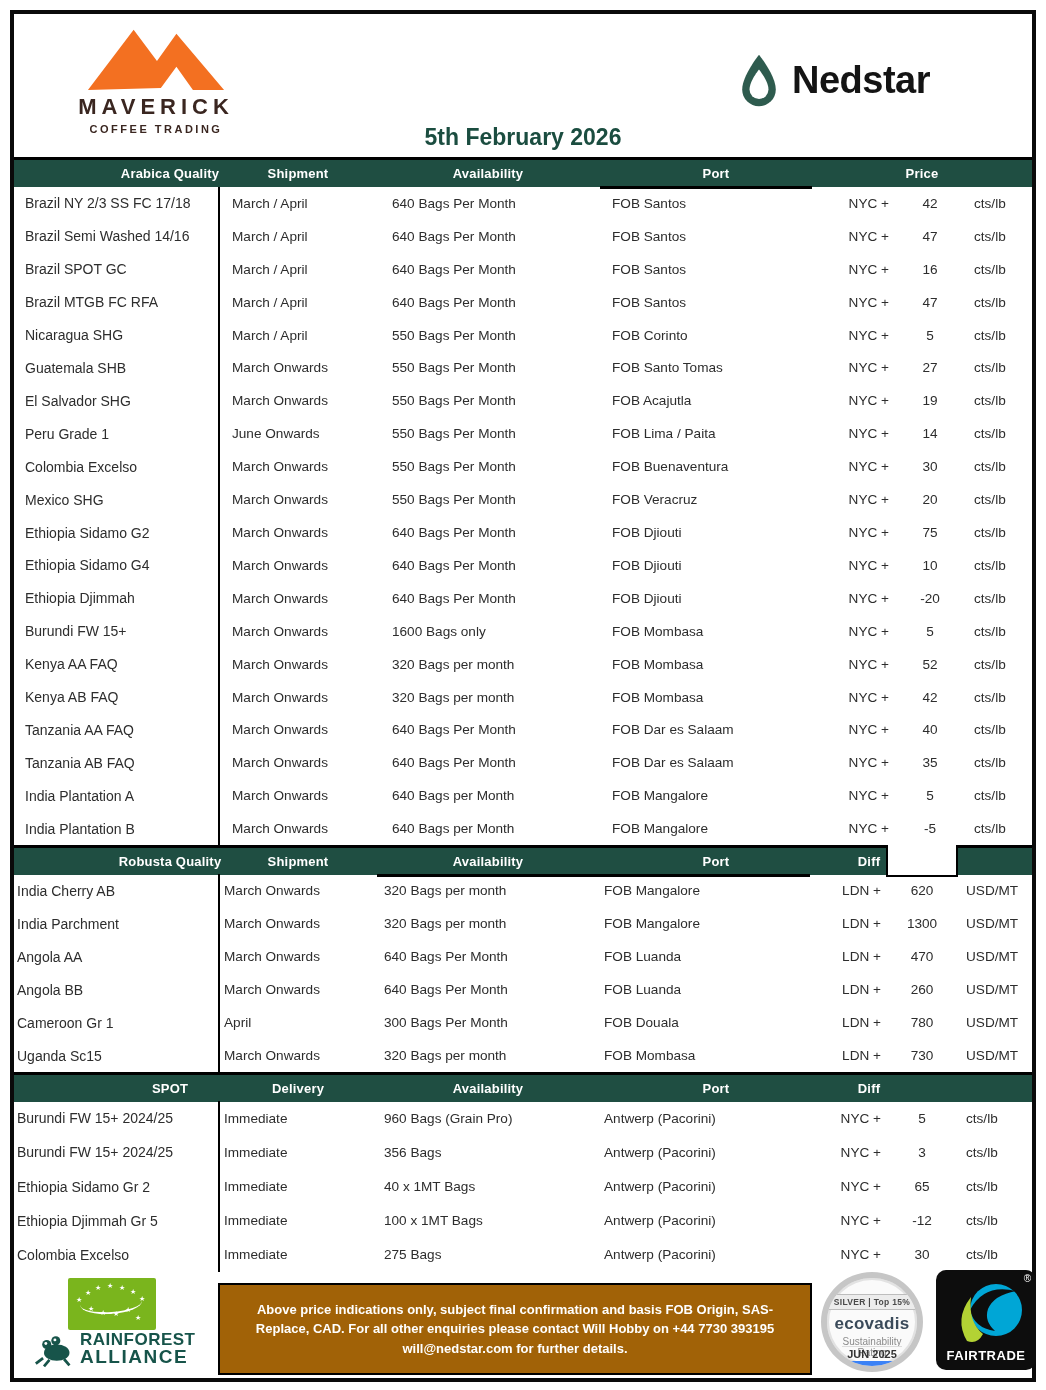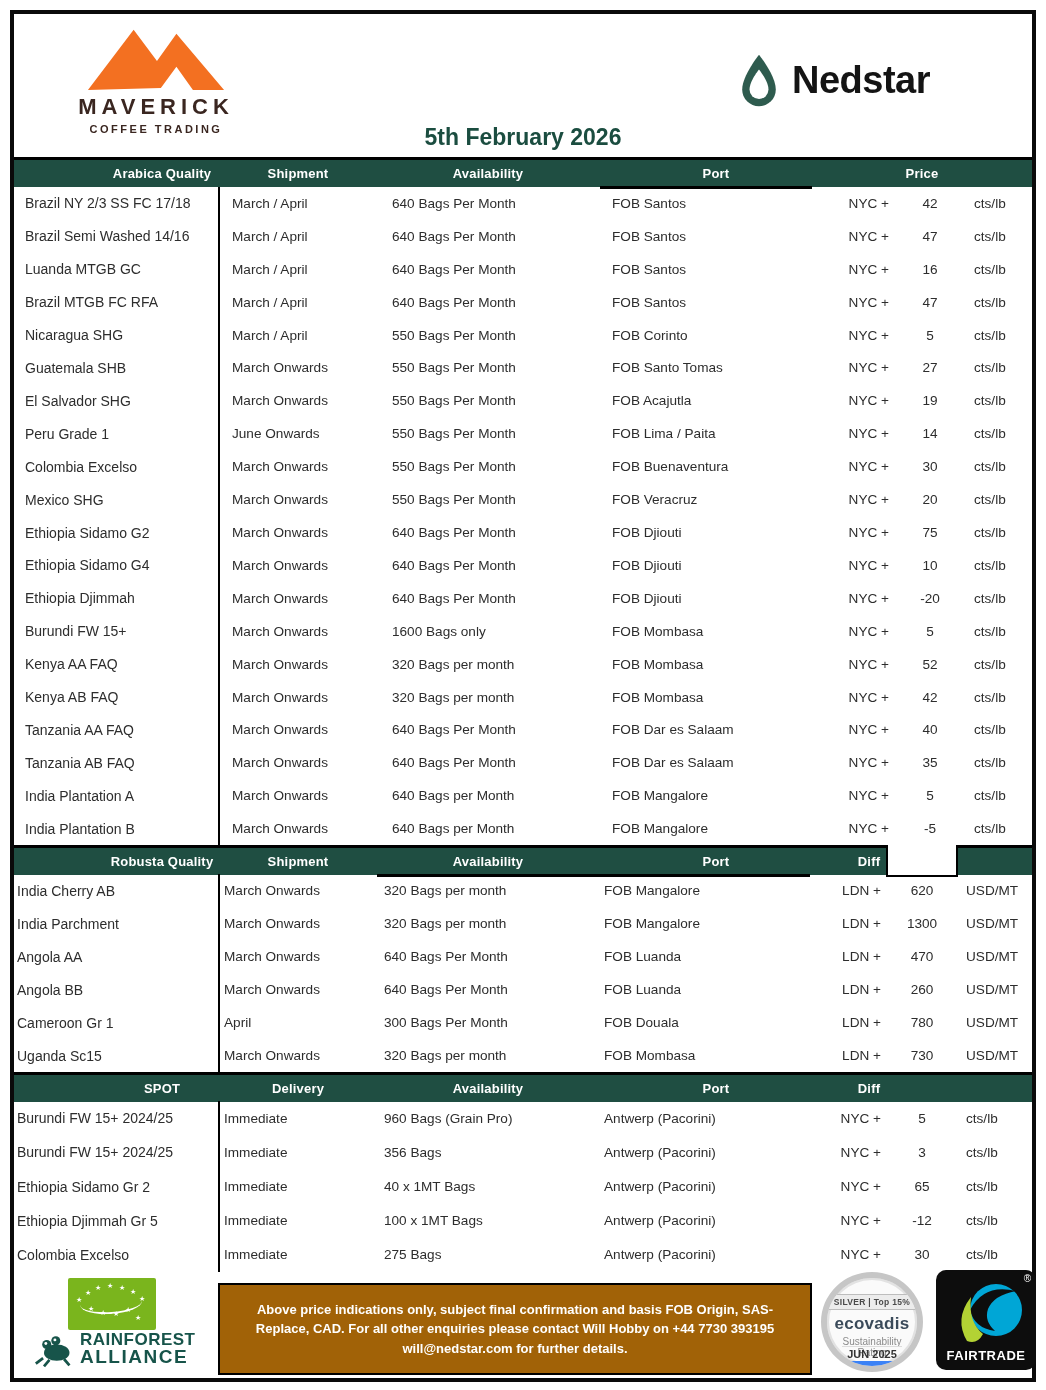--- a/index.html
+++ b/index.html
@@ -16,21 +16,21 @@
   .nedstar{position:absolute;left:738px;top:52px;display:flex;align-items:center;gap:12px;}
   .ned-name{font-size:38px;font-weight:800;color:#141414;letter-spacing:-0.5px;}
   .doc-date{position:absolute;left:14px;top:124px;width:1018px;text-align:center;
             font-size:23px;font-weight:bold;color:#1b4d40;}
 
   
   .band{position:absolute;left:14px;width:1018px;height:30px;background:#1f4e42;
         border-top:3px solid #000;box-sizing:border-box;}
   .band .blabel{position:absolute;top:0;bottom:0;display:flex;align-items:center;justify-content:center;
         color:#fff;font-size:13px;font-weight:bold;letter-spacing:.2px;}
-  .bl-q{left:8px;width:204px;padding-left:38px;} .bl-ship{left:204px;width:160px;} .bl-avail{left:364px;width:220px;}
+  .bl-q{left:16px;width:204px;padding-left:38px;} .bl-ship{left:204px;width:160px;} .bl-avail{left:364px;width:220px;}
   .bl-port{left:584px;width:236px;} .bl-price{left:856px;width:104px;} .bl-diff{left:803px;width:104px;}
   .underline{position:absolute;bottom:-2px;height:3px;background:#000;}
   .u-arabica{left:586px;width:212px;} .u-robusta{left:363px;width:433px;}
   .gap-cell{position:absolute;left:872px;width:72px;top:-3px;bottom:-2px;background:#fff;
             border:2px solid #000;border-top:none;box-sizing:border-box;}
 
   
   .rows{position:absolute;left:14px;width:1018px;display:flex;flex-direction:column;}
   #arabica-rows{top:187px;height:658px;padding-left:8px;} #robusta-rows{top:874px;height:198px;} #spot-rows{top:1101px;height:171px;}
   .row{flex:1;display:grid;grid-template-columns:204px 160px 220px 236px 52px 72px 74px;align-items:center;}
@@ -115,21 +115,21 @@
       <div class="row">
         <div class="cell c-q">Brazil Semi Washed 14/16</div>
         <div class="cell c-ship">March / April</div>
         <div class="cell c-avail">640 Bags Per Month</div>
         <div class="cell c-port">FOB Santos</div>
         <div class="cell c-prefix">NYC +</div>
         <div class="cell c-val">47</div>
         <div class="cell c-unit">cts/lb</div>
       </div>
       <div class="row">
-        <div class="cell c-q">Luanda MTGB GC</div>
+        <div class="cell c-q">Brazil SPOT GC</div>
         <div class="cell c-ship">March / April</div>
         <div class="cell c-avail">640 Bags Per Month</div>
         <div class="cell c-port">FOB Santos</div>
         <div class="cell c-prefix">NYC +</div>
         <div class="cell c-val">16</div>
         <div class="cell c-unit">cts/lb</div>
       </div>
       <div class="row">
         <div class="cell c-q">Brazil MTGB FC RFA</div>
         <div class="cell c-ship">March / April</div>

